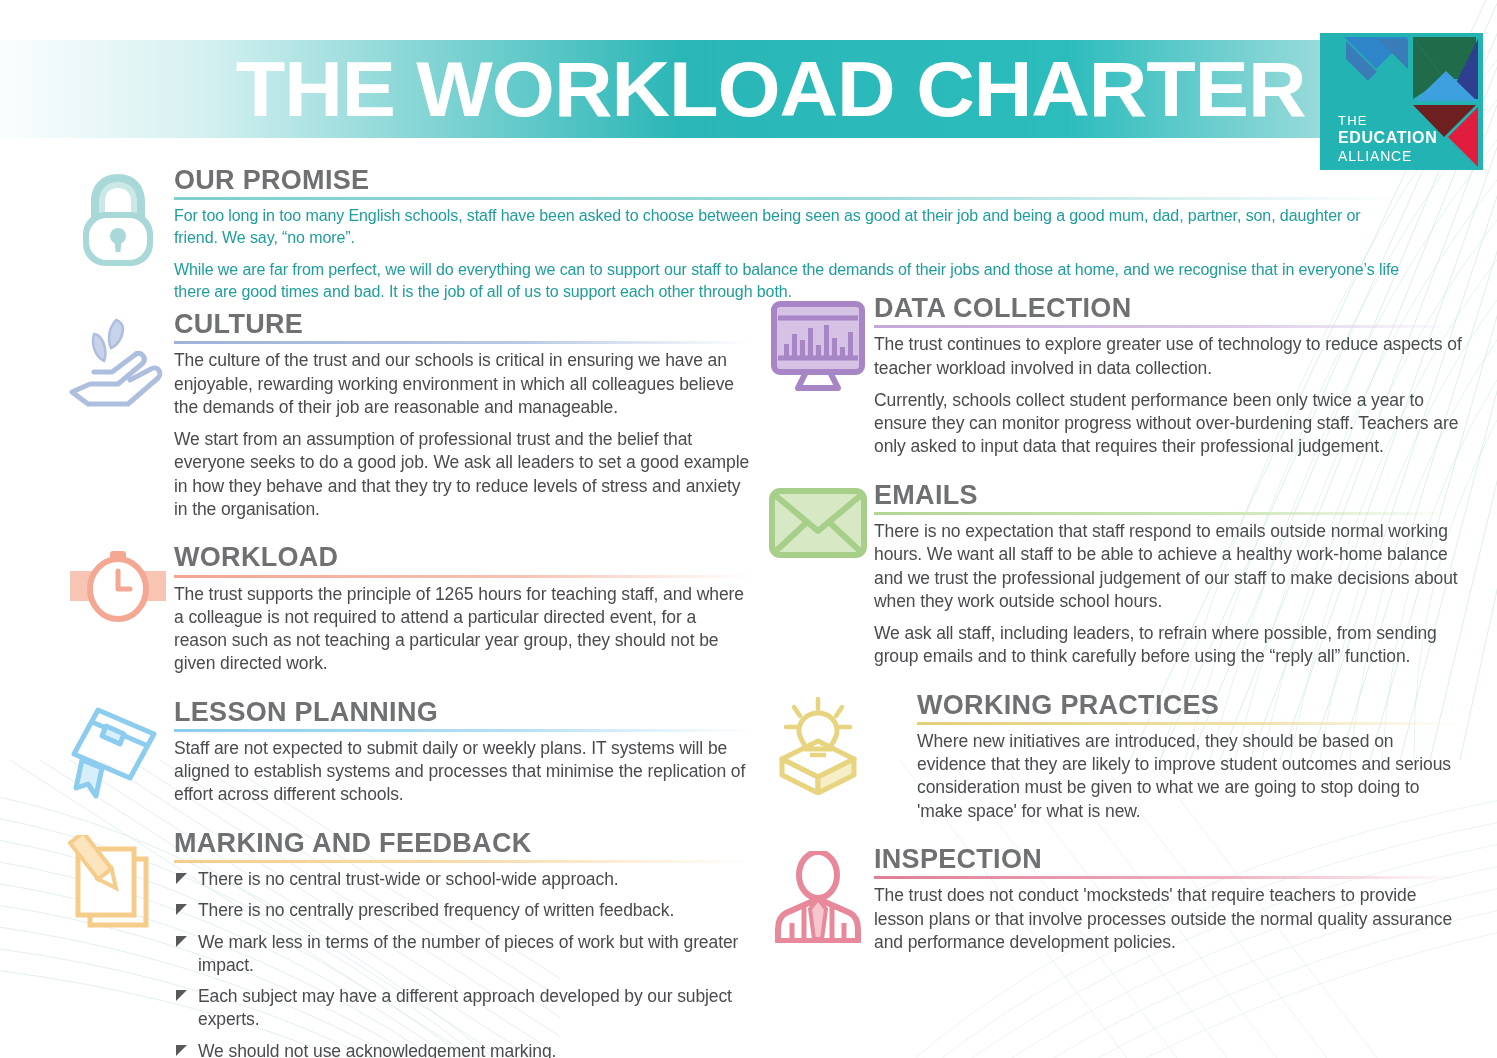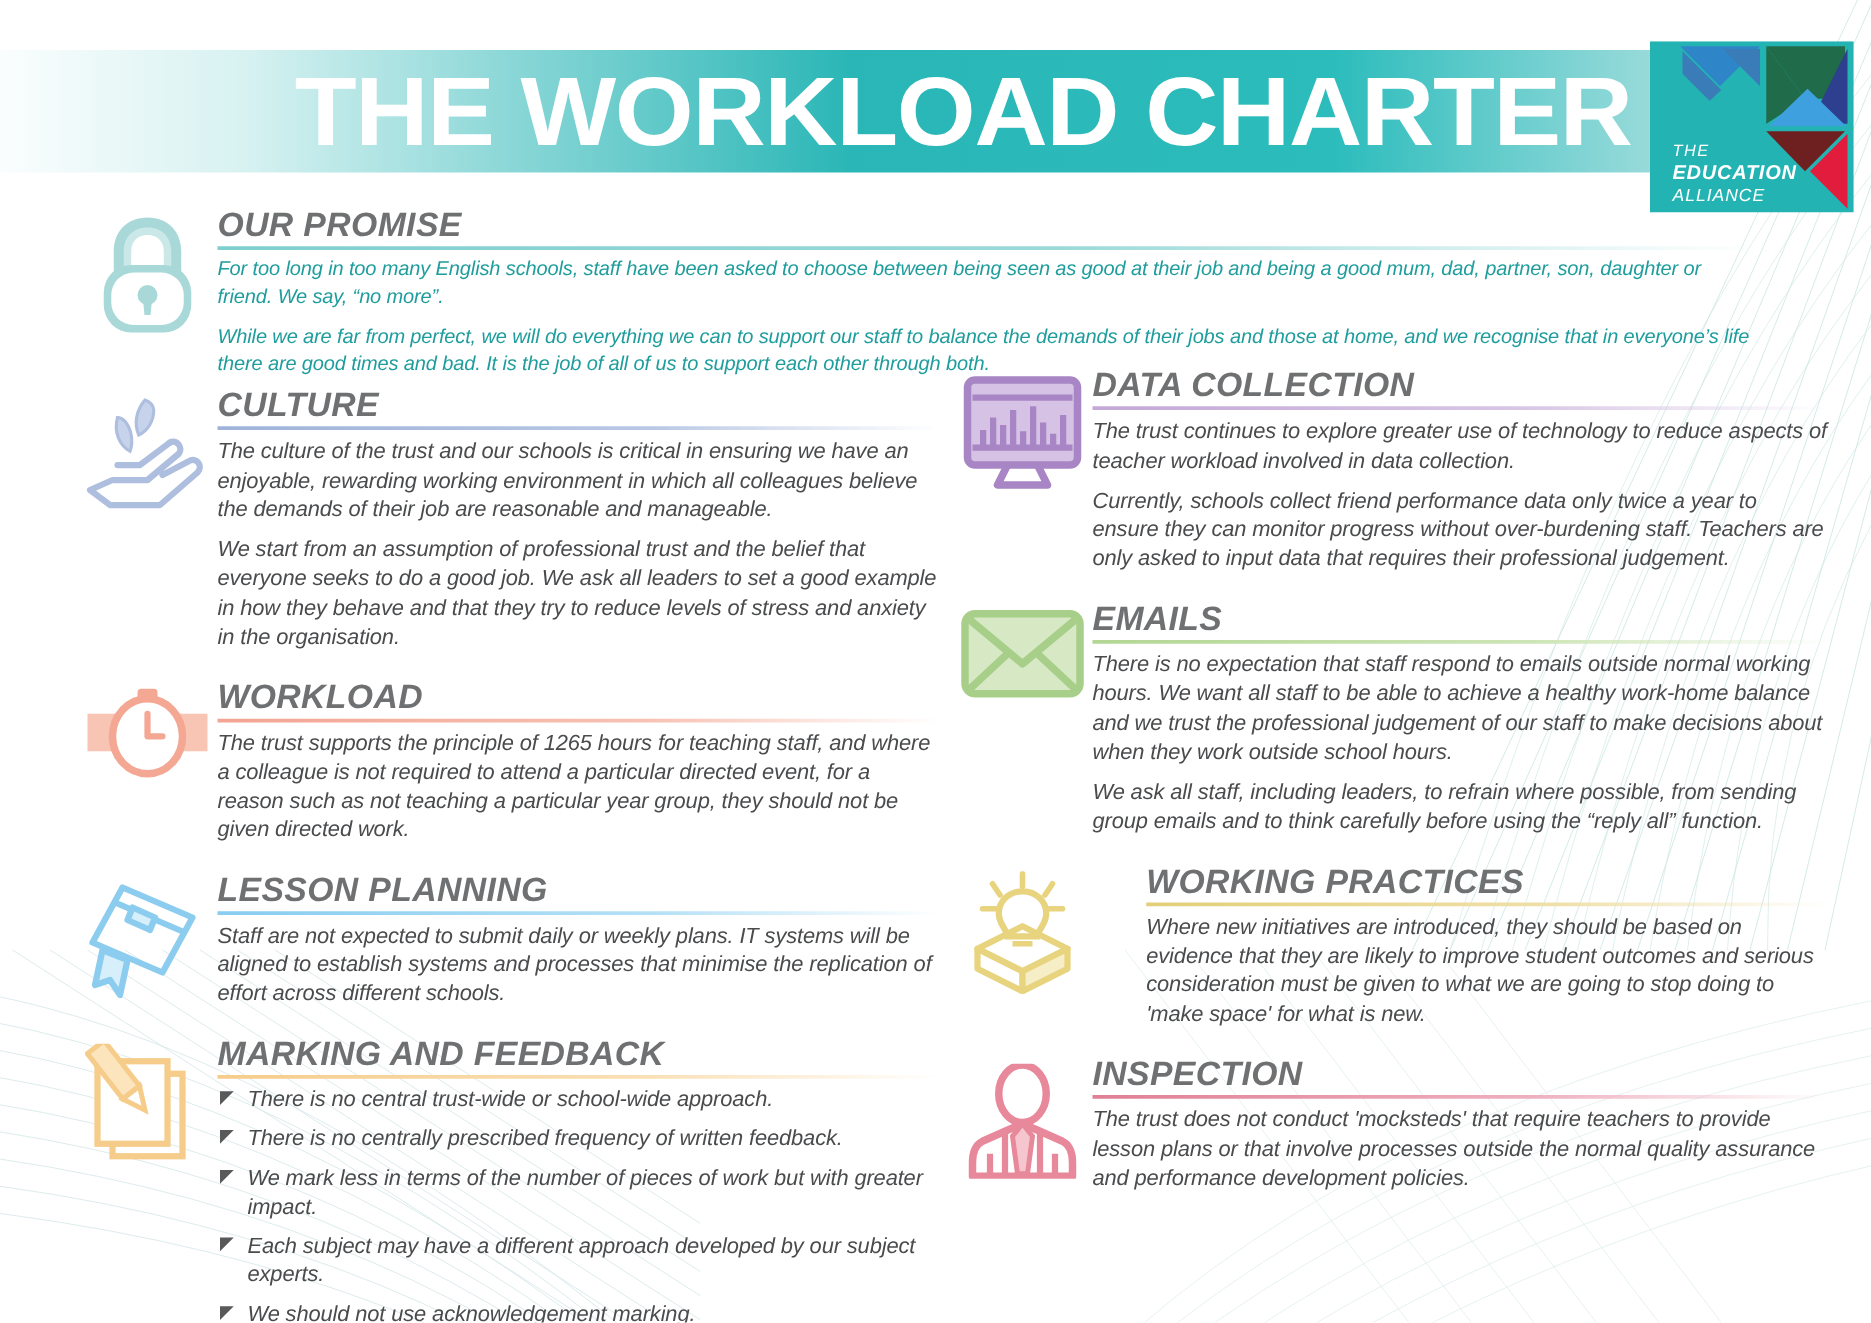--- a/index.html
+++ b/index.html
@@ -43,39 +43,38 @@
     transform-origin:right center;
     white-space:nowrap;
   }
 
   
   .logo {
     position:absolute;
     left:1320px; top:33px;
     width:163px; height:168px;
     z-index:3;
-    font-style:italic;
   }
 
   
   .page { position:relative; z-index:2; width:1497px; height:1058px; }
 
   .promise-row {
     position:absolute; left:62px; top:166px; width:1340px;
   }
   .col-left  { position:absolute; left:62px;  top:310px; width:690px; }
   .col-right { position:absolute; left:762px; top:294px; width:700px; }
 
   .section { display:flex; margin-bottom:16px; }
   .sec-icon {
     width:112px; flex:0 0 112px;
     display:flex; align-items:flex-start; justify-content:center;
     padding-top:6px;
   }
-  .sec-body { flex:1 1 auto; min-width:0;font-style:italic; }
+  .sec-body { flex:1 1 auto; min-width:0; }
 
   h2.sec-title {
     font-size:27px;
     font-weight:bold;
     color:#6e7072;
     letter-spacing:0.3px;
     line-height:1.05;
     margin-bottom:3px;
   }
   .rule { height:3px; width:100%; margin-bottom:5px; }
@@ -353,21 +352,21 @@
             <rect x="72" y="47" width="5" height="10"></rect>
             <rect x="80" y="32" width="5" height="25"></rect>
           </g>
           <path d="M38 72 L30 88 H70 L62 72" fill="none" stroke="#a885c4" stroke-width="6" stroke-linejoin="round"></path>
         </svg>
       </div>
       <div class="sec-body">
         <h2 class="sec-title">DATA COLLECTION</h2>
         <div class="rule" style="background:linear-gradient(to right,#c4a8d8 0%,#d9c7e6 60%,rgba(217,199,230,0) 100%);"></div>
         <p class="sec-text">The trust continues to explore greater use of technology to reduce aspects of teacher workload involved in data collection.</p>
-        <p class="sec-text">Currently, schools collect friend performance data only twice a year to ensure they can monitor progress without over-burdening staff. Teachers are only asked to input data that requires their professional judgement.</p>
+        <p class="sec-text">Currently, schools collect student performance been only twice a year to ensure they can monitor progress without over-burdening staff. Teachers are only asked to input data that requires their professional judgement.</p>
       </div>
     </div>
 
     <div class="section" style="margin-top:22px;">
       <div class="sec-icon">
         <svg class="icon-svg" width="100" height="72" viewBox="0 0 100 72">
           <rect x="4" y="4" width="92" height="64" rx="8" fill="#d6e9c4" stroke="#a8cf8a" stroke-width="6"></rect>
           <path d="M8 9 L50 44 L92 9" fill="none" stroke="#a8cf8a" stroke-width="6" stroke-linejoin="round"></path>
           <path d="M8 64 L38 36" fill="none" stroke="#a8cf8a" stroke-width="6"></path>
           <path d="M92 64 L62 36" fill="none" stroke="#a8cf8a" stroke-width="6"></path>

